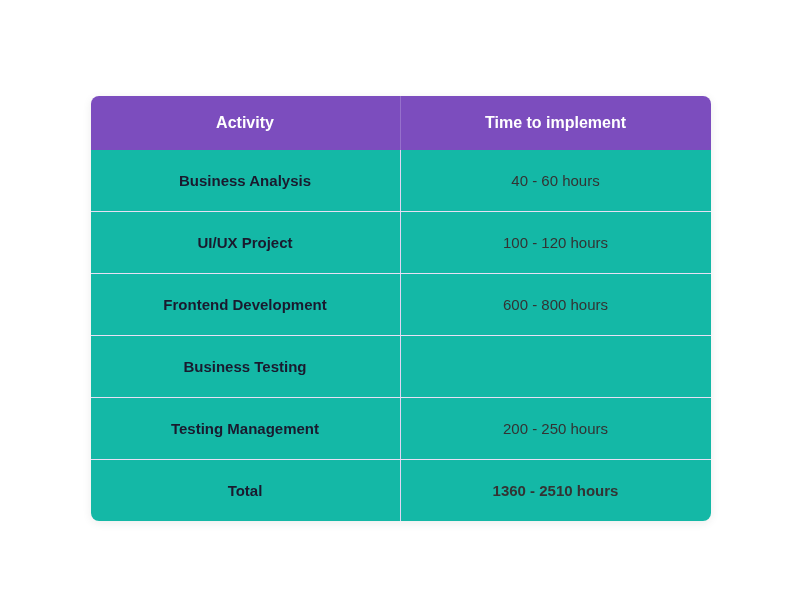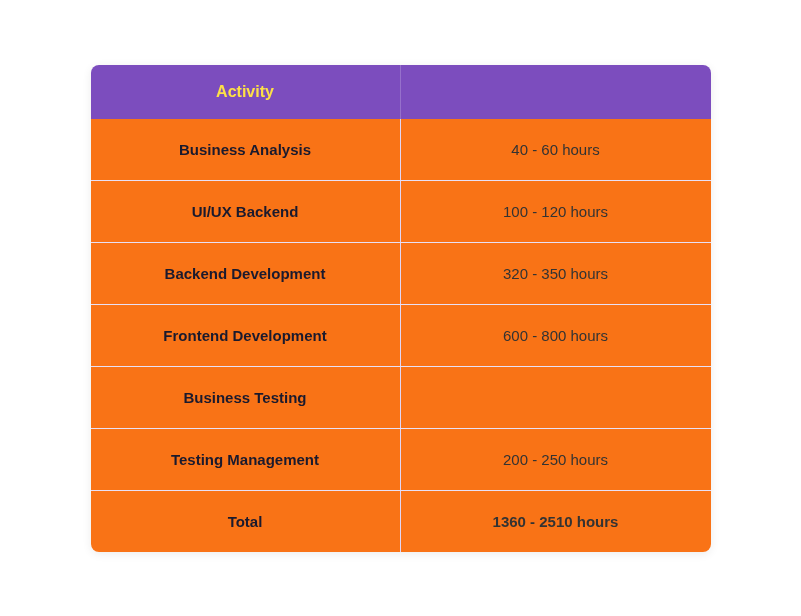--- a/index.html
+++ b/index.html
@@ -26,34 +26,34 @@
     }
 
     .table-header {
       display: grid;
       grid-template-columns: 1fr 1fr;
       background-color: #7c4dbe;
     }
 
     .header-cell {
       padding: 18px 20px;
-      color: #fde047;
+      color: #ffffff;
       font-weight: bold;
       font-size: 16px;
       text-align: center;
     }
 
     .header-cell:first-child {
       border-right: 1px solid rgba(255,255,255,0.2);
     }
 
     .table-row {
       display: grid;
       grid-template-columns: 1fr 1fr;
-      background-color: #f97316;
+      background-color: #14b8a6;
       border-bottom: 1px solid #e8e0f5;
     }
 
     .table-row:last-child {
       border-bottom: none;
     }
 
     .activity-cell {
       padding: 22px 20px;
       font-weight: bold;
@@ -80,34 +80,31 @@
     .table-row.total-row .time-cell {
       font-weight: bold;
     }
   </style>
 </head>
 <body>
 
 <div class="table-container">
   <div class="table-header">
     <div class="header-cell">Activity</div>
+    <div class="header-cell">Time to implement</div>
   </div>
 
   <div id="table-body">
   <div class="table-row">
         <div class="activity-cell">Business Analysis</div>
         <div class="time-cell">40 - 60 hours</div>
       </div>
       <div class="table-row">
-        <div class="activity-cell">UI/UX Backend</div>
+        <div class="activity-cell">UI/UX Project</div>
         <div class="time-cell">100 - 120 hours</div>
-      </div>
-      <div class="table-row">
-        <div class="activity-cell">Backend Development</div>
-        <div class="time-cell">320 - 350 hours</div>
       </div>
       <div class="table-row">
         <div class="activity-cell">Frontend Development</div>
         <div class="time-cell">600 - 800 hours</div>
       </div>
       <div class="table-row">
         <div class="activity-cell">Business Testing</div>
       </div>
       <div class="table-row">
         <div class="activity-cell">Testing Management</div>

